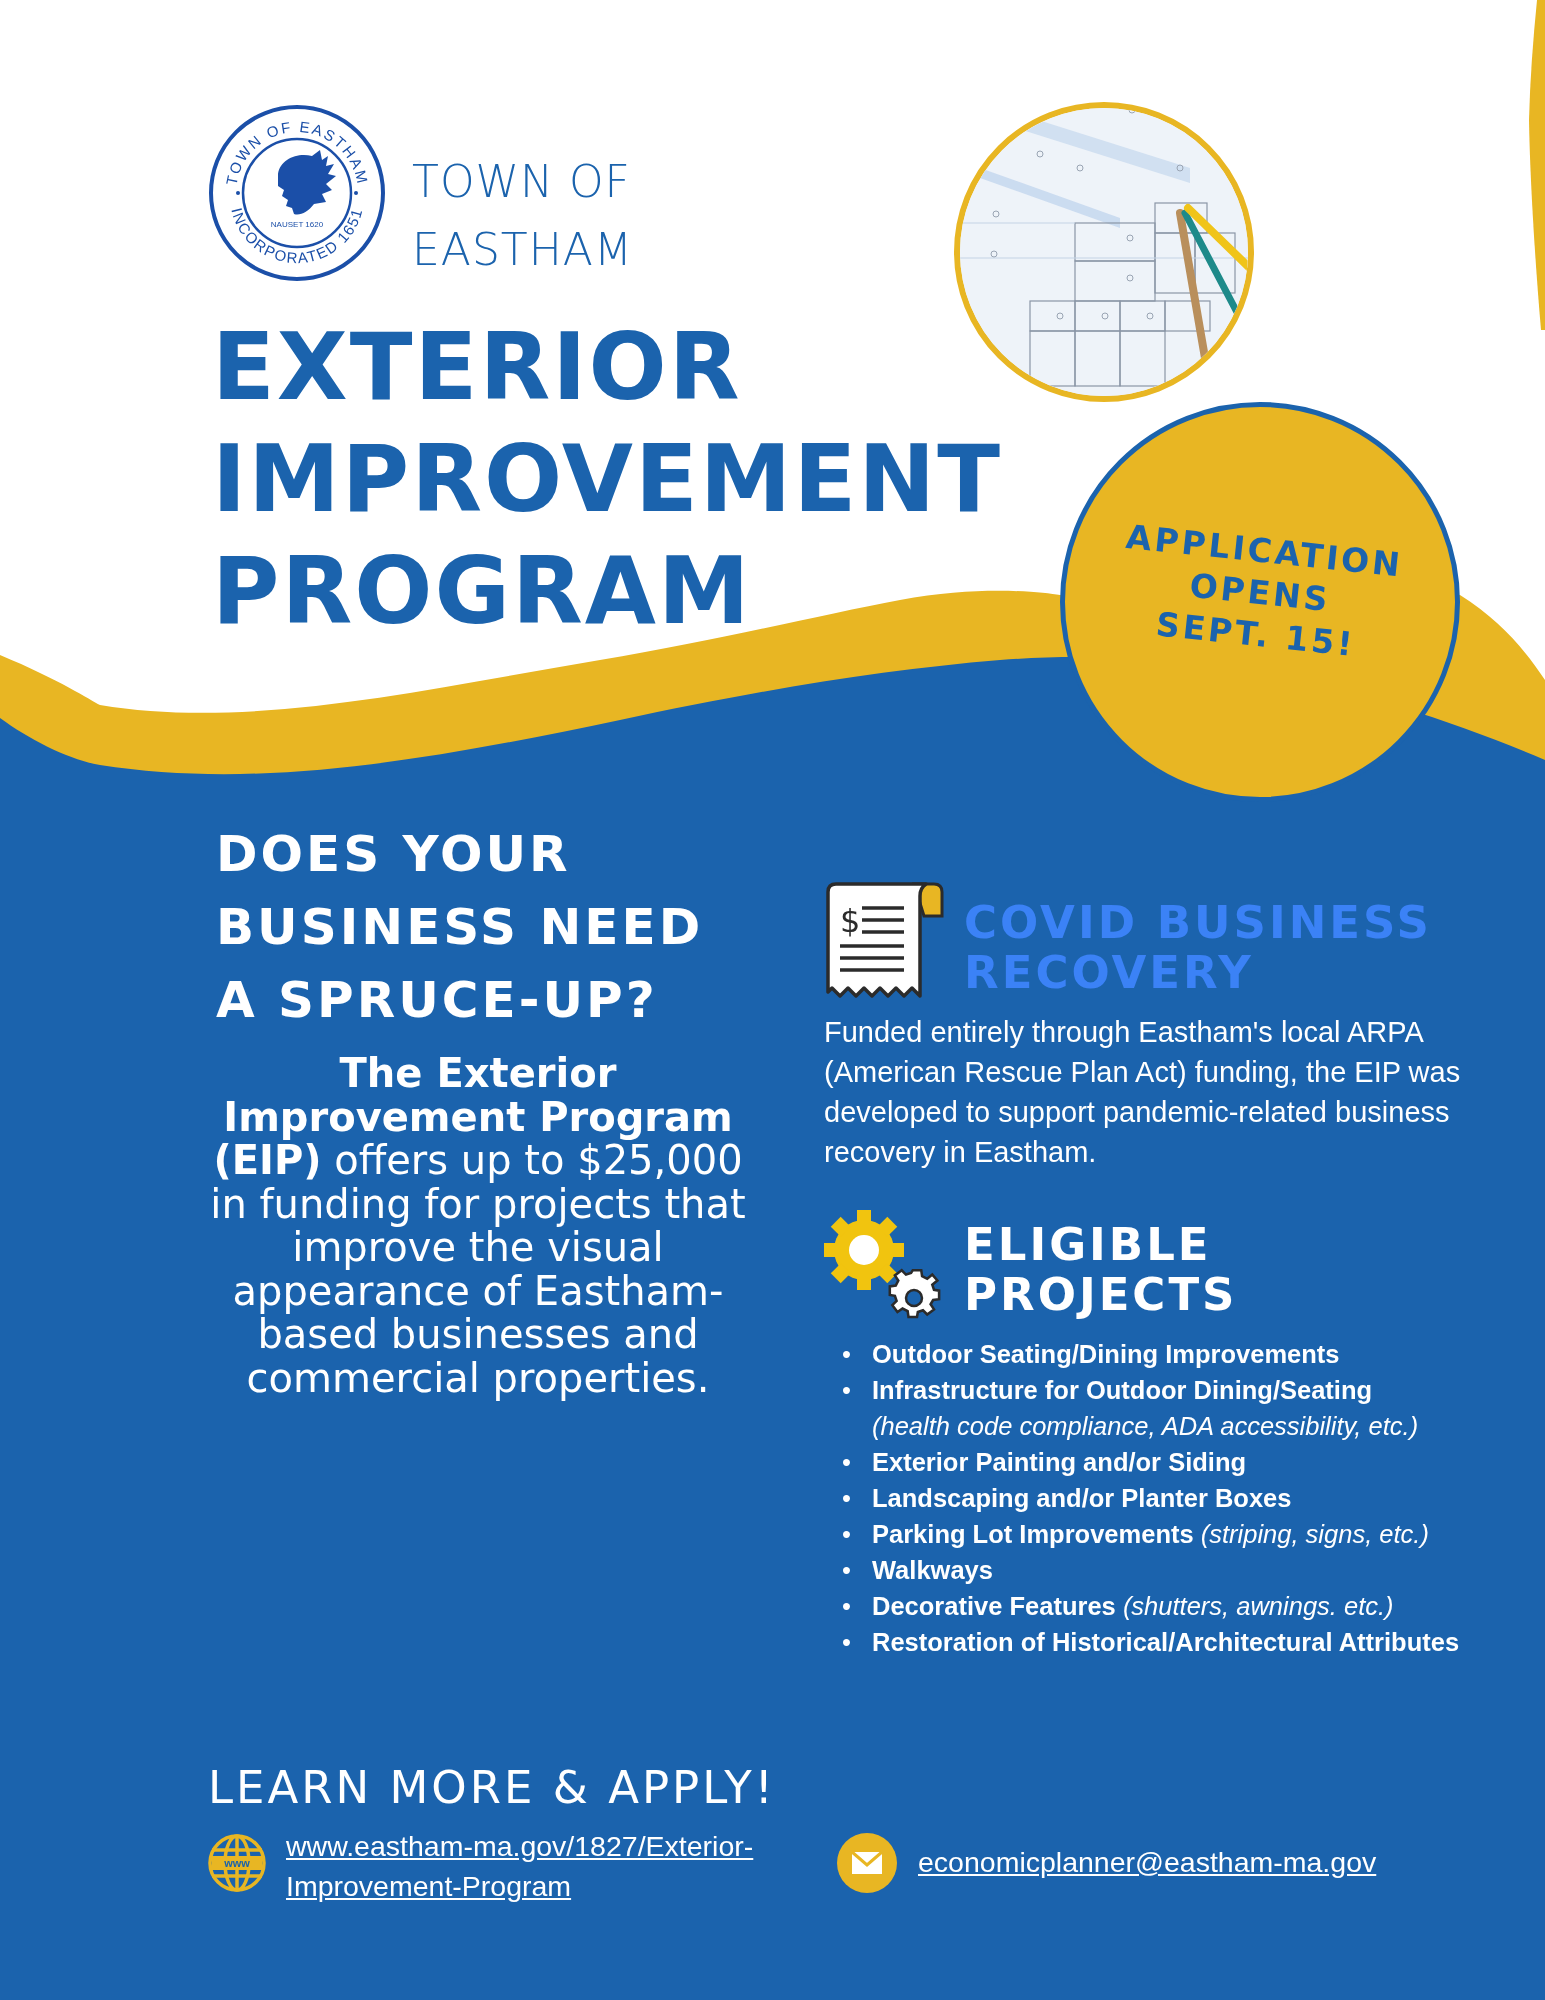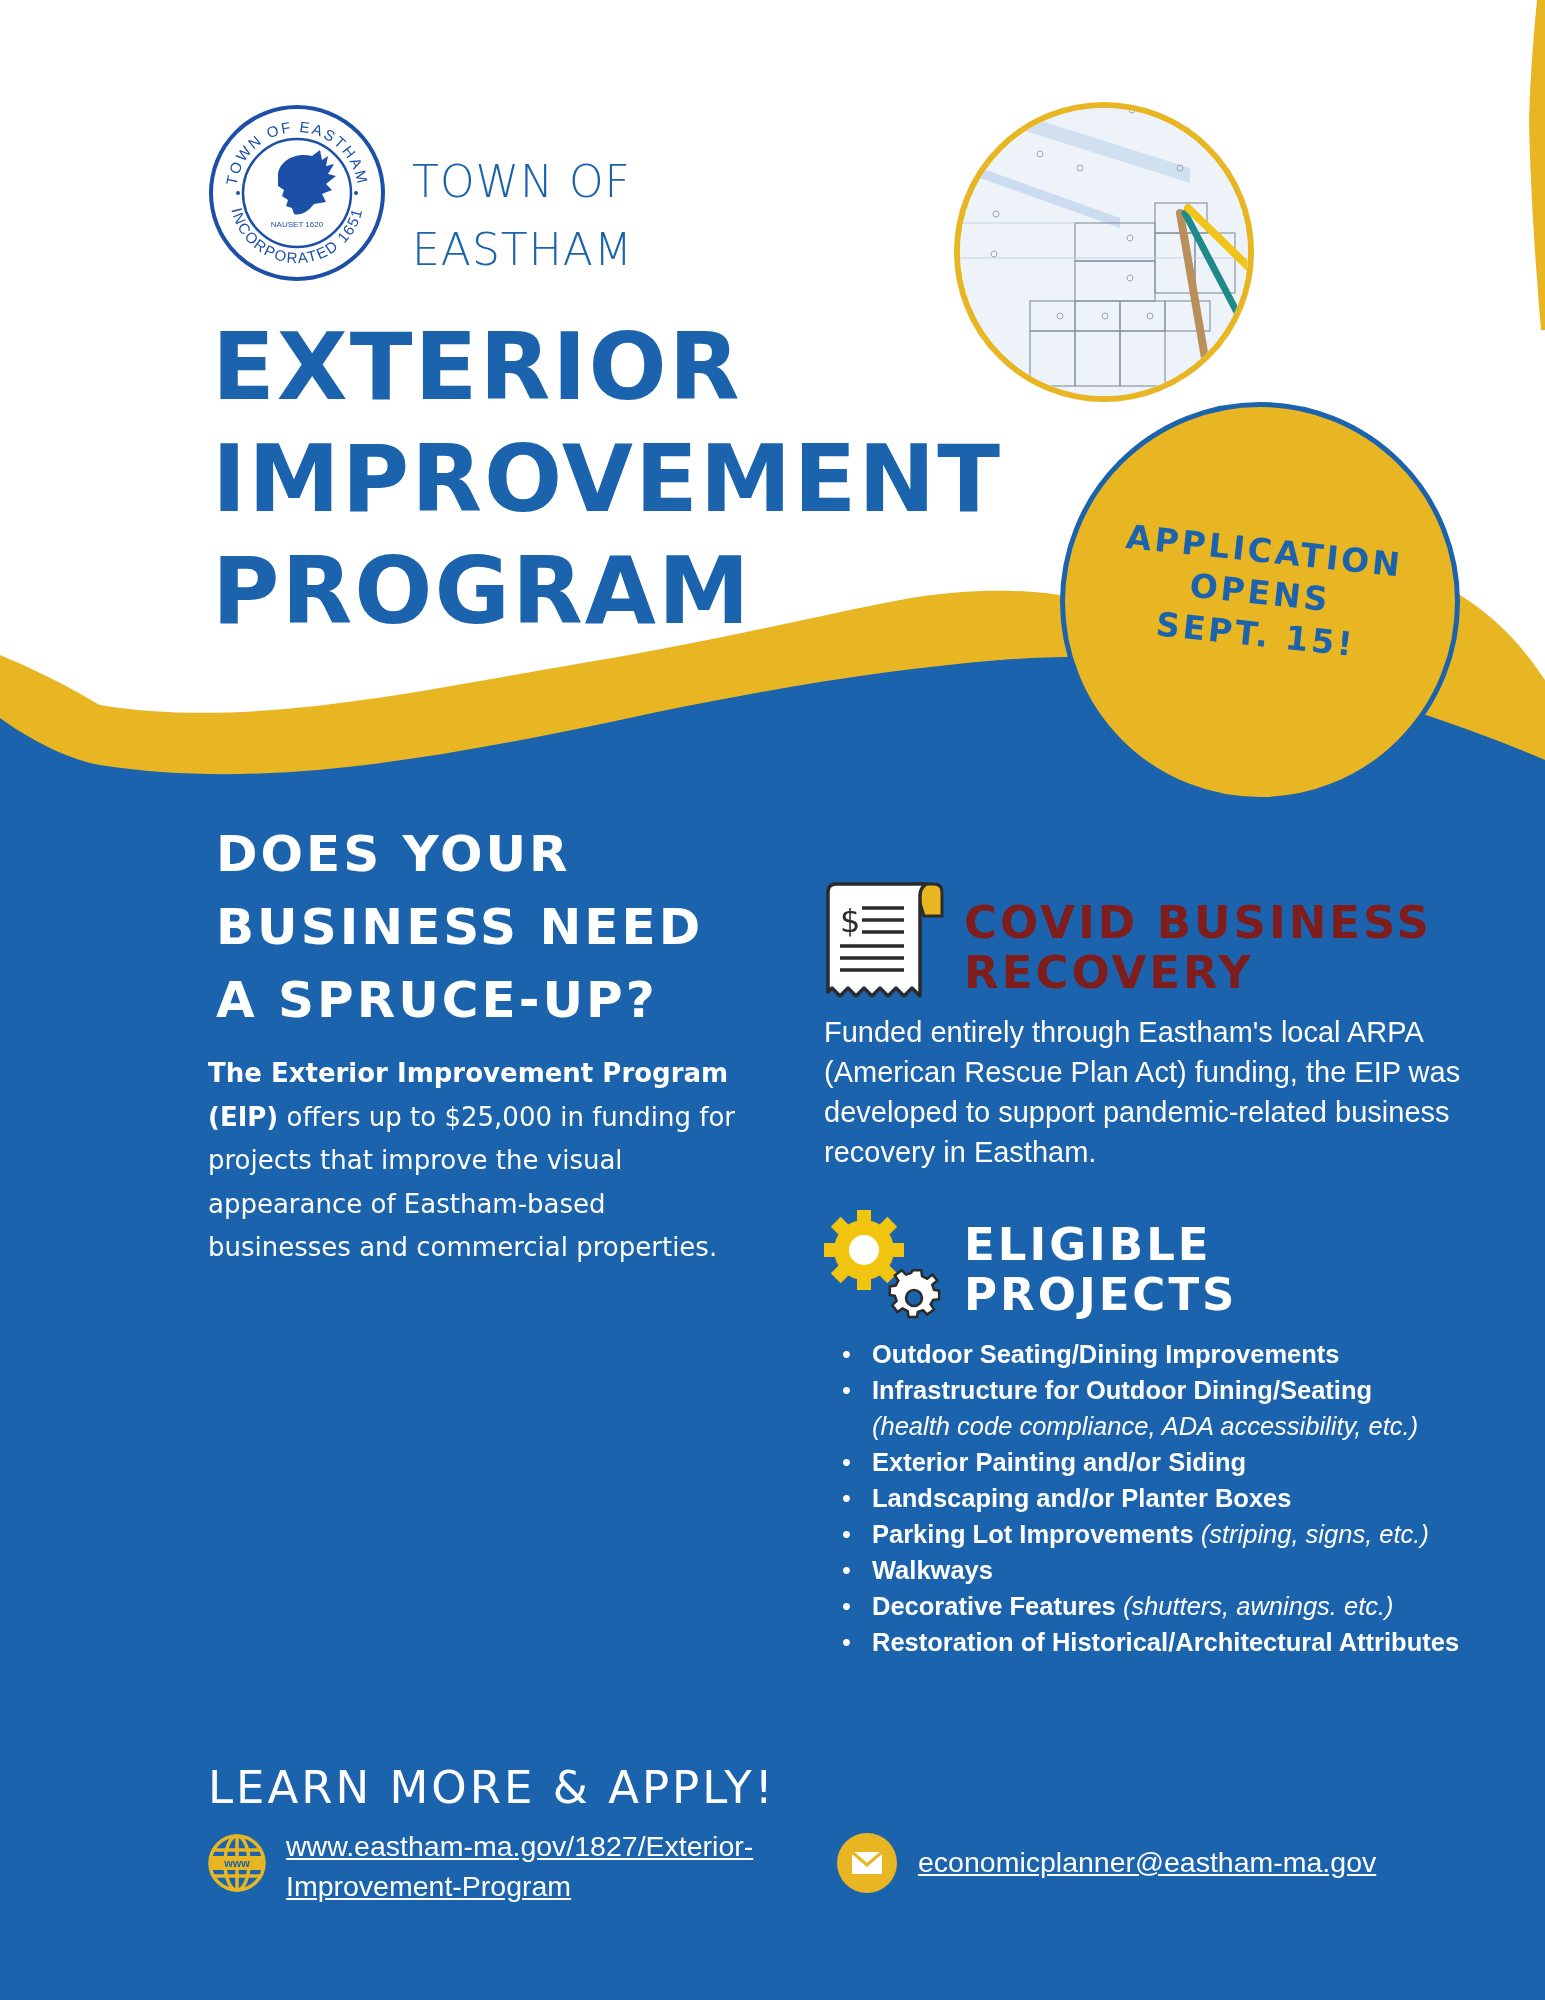--- a/index.html
+++ b/index.html
@@ -12,26 +12,26 @@
 
   .title { left:212px; top:312px; color:#1b63ad; font-family:"DejaVu Sans", sans-serif; font-weight:bold; font-size:92px; line-height:112px; letter-spacing:2px; }
   .title div { white-space:nowrap; }
 
   .photo { left:954px; top:102px; width:300px; height:300px; border-radius:50%; border:6px solid #e8b623; box-sizing:border-box; overflow:hidden; background:#f1f5fa; }
 
   .badge { left:1060px; top:402px; width:400px; height:400px; border-radius:50%; background:#e8b623; border:5px solid #1b63ad; box-sizing:border-box; }
   .badge-text { left:1080px; top:530px; width:360px; transform:rotate(6deg); text-align:center; color:#1b63ad; font-family:"DejaVu Sans", sans-serif; font-weight:bold; font-size:33px; line-height:42px; letter-spacing:3px; }
 
   .h-left { left:208px; top:818px; color:#fff; font-family:"DejaVu Sans", sans-serif; font-weight:bold; font-size:50px; line-height:73px; letter-spacing:3px;margin-left:8px; }
-  .p-left { left:208px; top:1052px; width:540px; color:#fff; font-family:"DejaVu Sans", sans-serif; font-size:26px; line-height:43.5px; }
+  .p-left { left:208px; top:1052px; width:540px; color:#fff; font-family:"DejaVu Sans", sans-serif; font-size:40px; line-height:43.5px;text-align:center; }
   .p-left b { font-weight:bold; }
   .p-left .gap { height:43px; }
 
   .receipt { left:824px; top:880px; width:120px; height:122px; }
-  .h-covid { left:964px; top:898px; color:#7f1d1d; font-family:"DejaVu Sans", sans-serif; font-weight:bold; font-size:45px; line-height:50px; letter-spacing:3px; }
+  .h-covid { left:964px; top:898px; color:#3b82f6; font-family:"DejaVu Sans", sans-serif; font-weight:bold; font-size:45px; line-height:50px; letter-spacing:3px; }
   .p-covid { left:824px; top:1012px; width:660px; color:#fff; font-family:"Liberation Sans", sans-serif; font-size:29px; line-height:40px; }
 
   .gears { left:824px; top:1210px; width:120px; height:110px; }
   .h-elig { left:964px; top:1220px; color:#fff; font-family:"DejaVu Sans", sans-serif; font-weight:bold; font-size:45px; line-height:50px; letter-spacing:3px; }
   .list { left:840px; top:1336px; width:680px; margin:0; padding:0; list-style:none; color:#fff; font-family:"Liberation Sans", sans-serif; font-size:25.5px; line-height:36px; }
   .list li { position:relative; padding-left:32px; white-space:nowrap; }
   .list li::before { content:"•"; position:absolute; left:2px; top:0; }
   .list b { font-weight:bold; }
   .list i { font-style:italic; font-weight:normal; }
 

